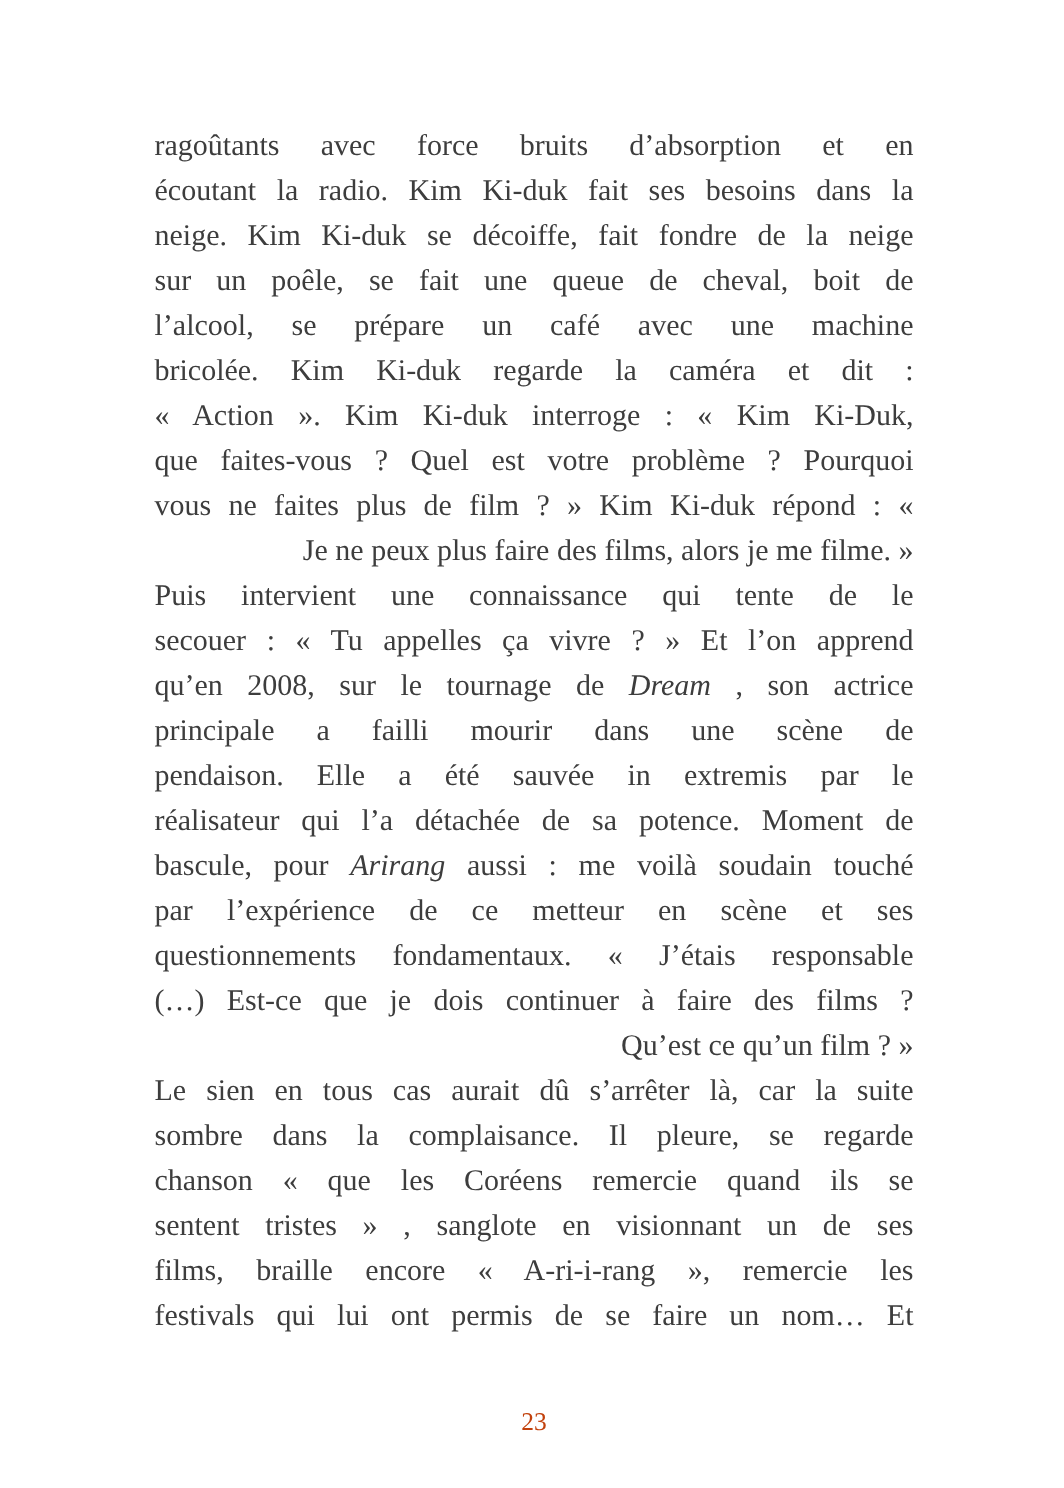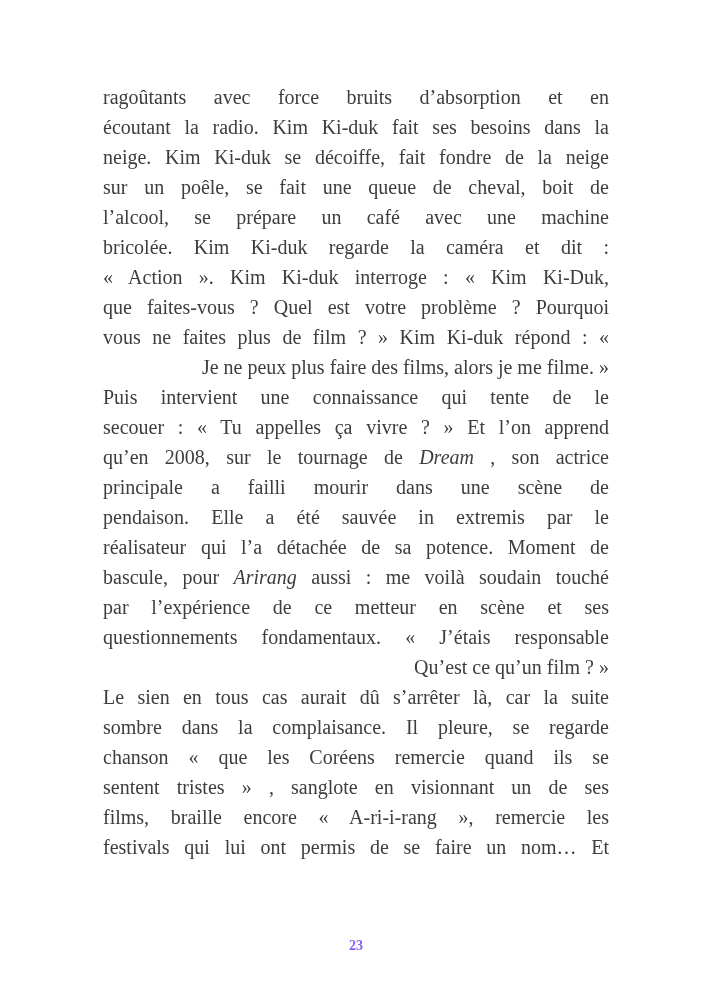--- a/index.html
+++ b/index.html
@@ -34,23 +34,22 @@
   }
   .italic {
     font-style: italic;
   }
   .page-number {
     position: absolute;
     left: 103px;
     top: 938px;
     width: 506px;
     text-align: center;
-    font-size: 14px;
-    color: #8b5cf6;
-    font-weight: bold;
+    font-size: 17px;
+    color: #c2410c;
   }
 </style>
 </head>
 <body>
 
 <div class="page">
   <div class="text-block">
       <div class="line justify"><span>ragoûtants avec force bruits d’absorption et en</span></div>
       <div class="line justify"><span>écoutant la radio. Kim Ki-duk fait ses besoins dans la</span></div>
       <div class="line justify"><span>neige. Kim Ki-duk se décoiffe, fait fondre de la neige</span></div>
@@ -63,20 +62,21 @@
       <div class="line"><span>Je ne peux plus faire des films, alors je me filme. »</span></div>
       <div class="line justify"><span>Puis intervient une connaissance qui tente de le</span></div>
       <div class="line justify"><span>secouer : « Tu appelles ça vivre ? » Et l’on apprend</span></div>
       <div class="line justify"><span>qu’en 2008, sur le tournage de </span><span class="italic">Dream</span><span> , son actrice</span></div>
       <div class="line justify"><span>principale a failli mourir dans une scène de</span></div>
       <div class="line justify"><span>pendaison. Elle a été sauvée in extremis par le</span></div>
       <div class="line justify"><span>réalisateur qui l’a détachée de sa potence. Moment de</span></div>
       <div class="line justify"><span>bascule, pour </span><span class="italic">Arirang</span><span> aussi : me voilà soudain touché</span></div>
       <div class="line justify"><span>par l’expérience de ce metteur en scène et ses</span></div>
       <div class="line justify"><span>questionnements fondamentaux. « J’étais responsable</span></div>
+      <div class="line justify"><span>(…) Est-ce que je dois continuer à faire des films ?</span></div>
       <div class="line"><span>Qu’est ce qu’un film ? »</span></div>
       <div class="line justify"><span>Le sien en tous cas aurait dû s’arrêter là, car la suite</span></div>
       <div class="line justify"><span>sombre dans la complaisance. Il pleure, se regarde</span></div>
       <div class="line justify"><span>chanson « que les Coréens remercie quand ils se</span></div>
       <div class="line justify"><span>sentent tristes » , sanglote en visionnant un de ses</span></div>
       <div class="line justify"><span>films, braille encore « A-ri-i-rang », remercie les</span></div>
       <div class="line justify"><span>festivals qui lui ont permis de se faire un nom… Et</span></div>
     </div>
   <div class="page-number">23</div>
 </div>

